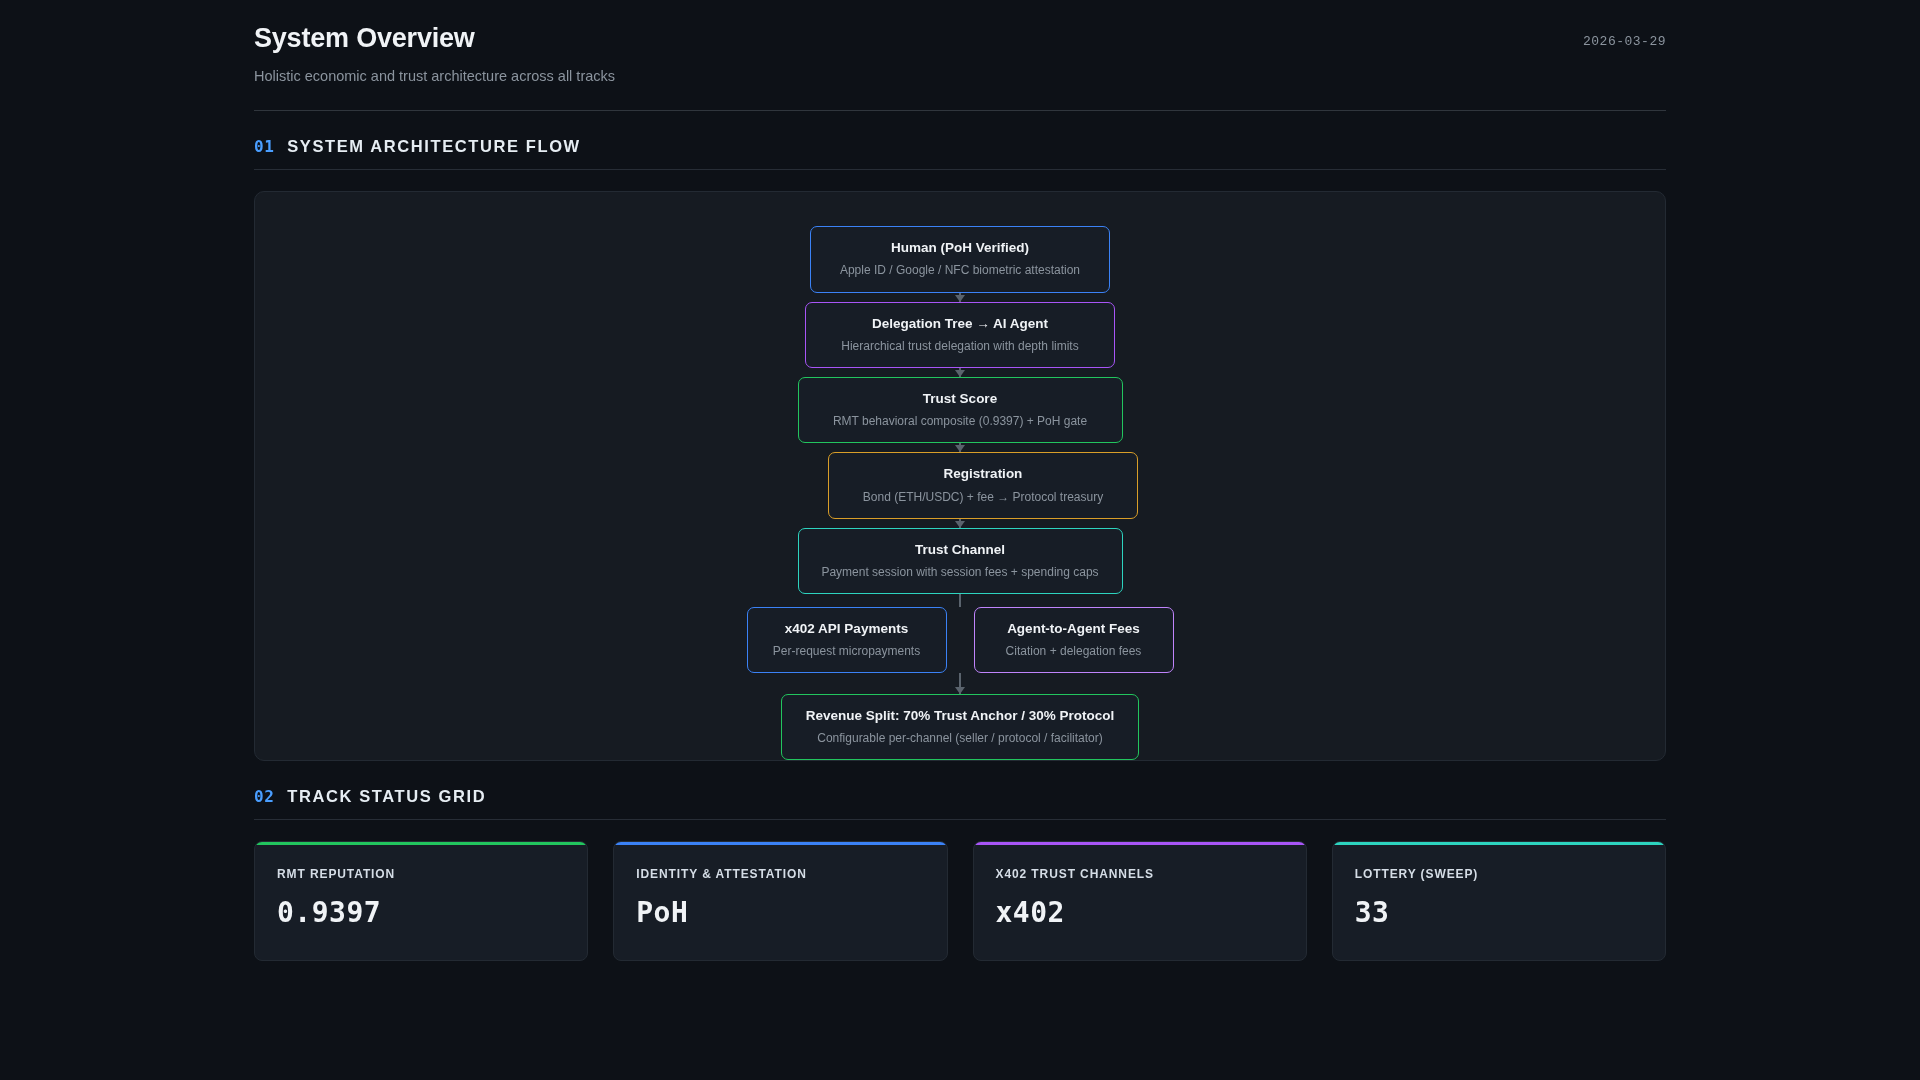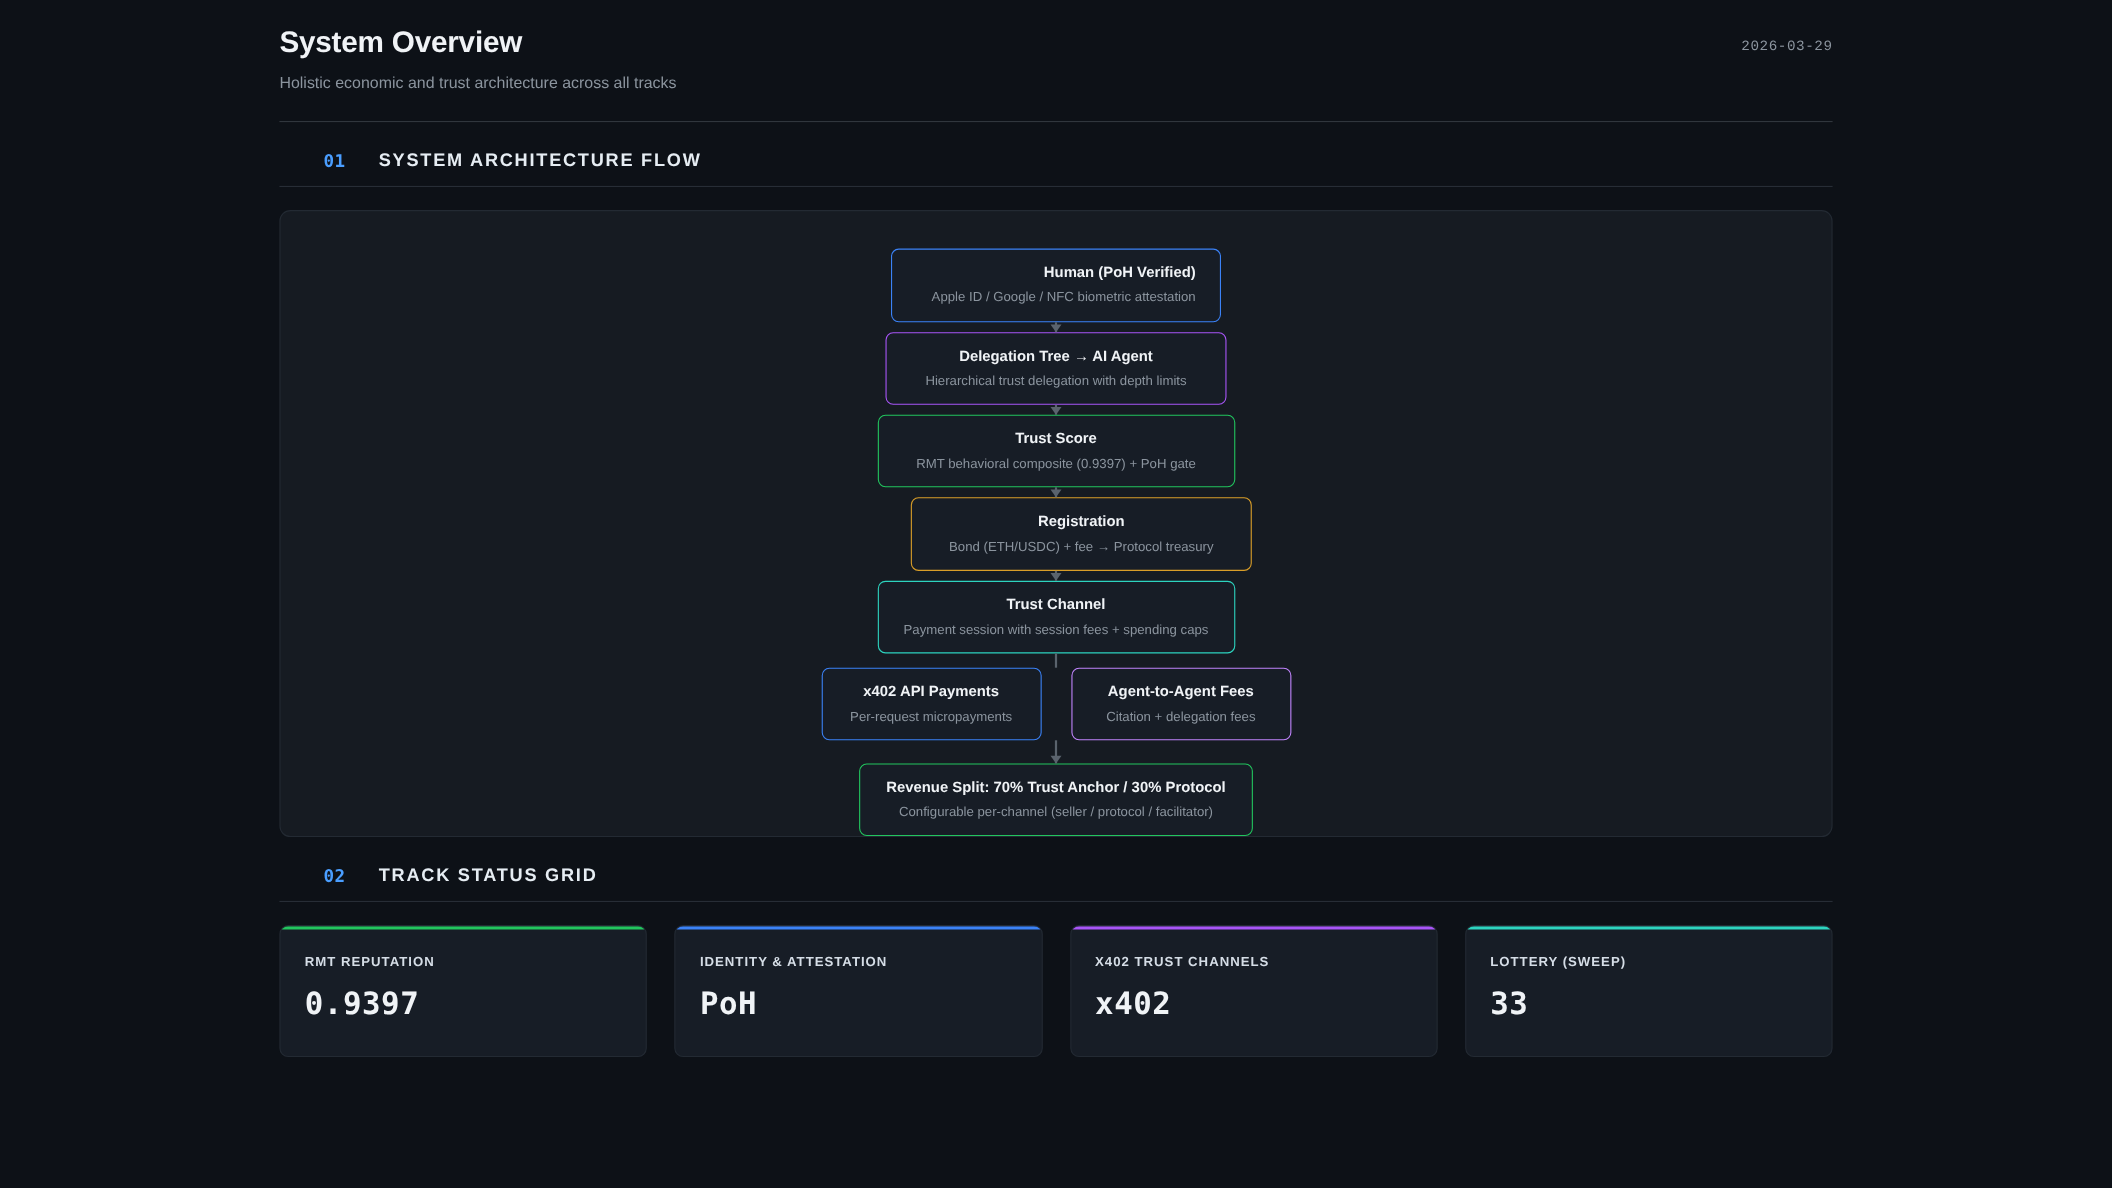--- a/index.html
+++ b/index.html
@@ -25,21 +25,21 @@
     position:absolute; right:0; top:12px;
     font-family:Liberation Mono, monospace;
     font-size:13px; color:#8b949e; letter-spacing:0.5px;
   }
   .hdr-rule {
     margin-top:24px; height:1px; background:#30363d; width:100%;
   }
 
   
   .sec { margin-top:26px; }
-  .sec-head { display:flex; align-items:flex-end; gap:30px; padding-bottom:13px;margin-left:40px; }
+  .sec-head { display:flex; align-items:flex-end; gap:13px; padding-bottom:13px; }
   .sec-num {
     font-family:"DejaVu Sans Mono", monospace;
     font-size:16px; font-weight:bold; color:#4a9eff; letter-spacing:0.5px;
   }
   .sec-title {
     font-size:16.5px; font-weight:bold; color:#e6edf3;
     letter-spacing:1.6px;
   }
   .sec-rule { height:1px; background:#272d36; width:100%; }
 
@@ -139,21 +139,21 @@
 
     <div class="sec">
       <div class="sec-head">
         <span class="sec-num">01</span>
         <span class="sec-title">SYSTEM ARCHITECTURE FLOW</span>
       </div>
       <div class="sec-rule"></div>
 
       <div class="flow-panel">
 
-        <div class="node w-lg" id="n0" style="border-color: rgb(59, 130, 246); text-align: right;">
+        <div class="node w-lg" id="n0" style="border-color: rgb(59, 130, 246);">
           <div class="node-title">Human (PoH Verified)</div>
           <div class="node-desc">Apple ID / Google / NFC biometric attestation</div>
         </div>
 
         <div class="conn h14"></div>
 
         <div class="node w-xl" id="n1" style="border-color: rgb(168, 85, 247);">
           <div class="node-title">Delegation Tree → AI Agent</div>
           <div class="node-desc">Hierarchical trust delegation with depth limits</div>
         </div>

